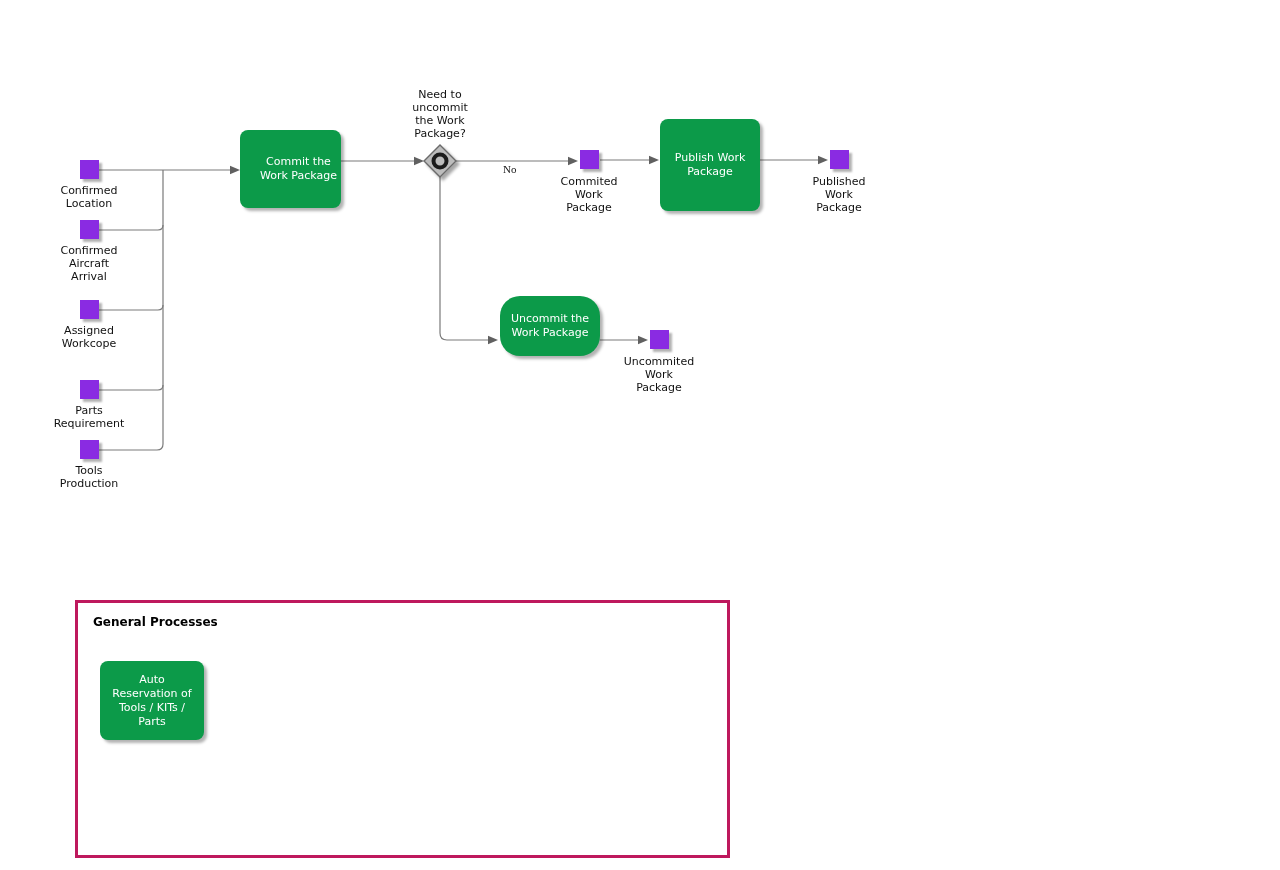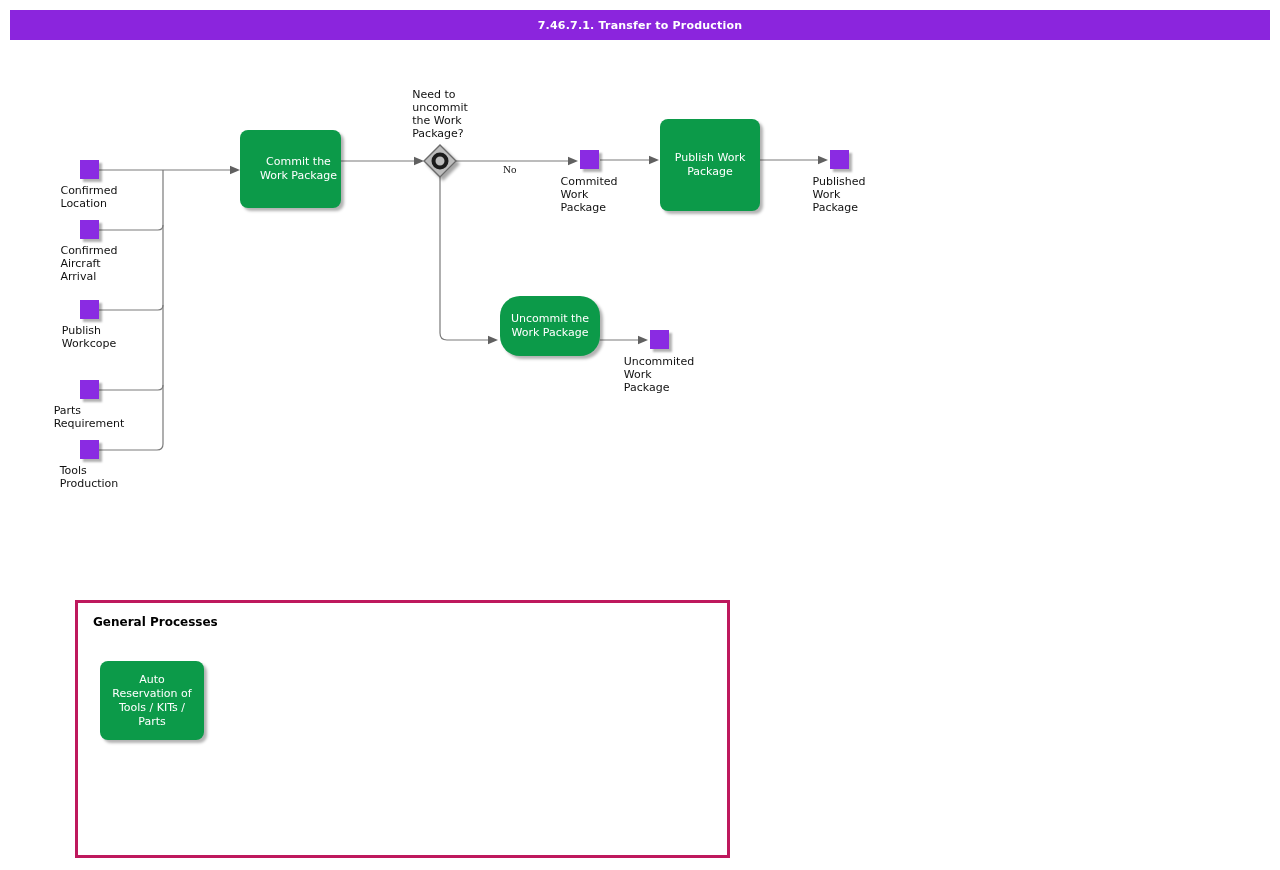--- a/index.html
+++ b/index.html
@@ -24,44 +24,41 @@
     box-sizing:border-box;padding:4px;cursor:pointer;
   }
   
   .event-sq{
     position:absolute;width:19px;height:19px;background:#8a2be2;
     box-shadow:3px 3px 2px rgba(0,0,0,.30);cursor:pointer;
   }
   
   .lbl{
     position:absolute;transform:translateX(-50%);
-    color:#111111;font-size:11px;line-height:13px;
+    color:#111111;font-size:11px;line-height:13px;text-align:center;
     white-space:pre-line;
   }
   .edge-lbl{position:absolute;color:#111111;font-size:11px;line-height:13px;font-family:Liberation Serif, serif;}
   
   .gateway{position:absolute;left:418px;top:139px;width:48px;height:48px;cursor:pointer;}
   
   .panel{
     position:absolute;left:75px;top:600px;width:655px;height:258px;
     border:3px solid #be185d;box-sizing:border-box;background:#ffffff;
   }
   .panel-title{
     position:absolute;left:15px;top:12px;color:#000000;
     font-size:12px;font-weight:bold;
   }
 </style>
 </head>
 <body>
 
 <div id="canvas">
 
-  <div class="banner">
-    <span>7.46.7.1. Transfer to Production</span>
-  </div>
 
   <svg class="layer" width="1280" height="870">
     <g fill="none" stroke="#7a7a7a" stroke-width="1.2">
 
       <path d="M99,170 H231"></path>
       <path d="M163,170 V444 Q163,450 157,450 H99"></path>
       <path d="M99,230 H158 Q163,230 163,225"></path>
       <path d="M99,310 H158 Q163,310 163,305"></path>
       <path d="M99,390 H158 Q163,390 163,385"></path>
 
@@ -91,21 +88,21 @@
   <div class="event-sq" style="left:80px;top:160px;"></div>
   <div class="lbl" style="left:89px;top:184px;">Confirmed
 Location</div>
 
   <div class="event-sq" style="left:80px;top:220px;"></div>
   <div class="lbl" style="left:89px;top:244px;">Confirmed
 Aircraft
 Arrival</div>
 
   <div class="event-sq" style="left:80px;top:300px;"></div>
-  <div class="lbl" style="left:89px;top:324px;">Publish
+  <div class="lbl" style="left:89px;top:324px;">Assigned
 Workcope</div>
 
   <div class="event-sq" style="left:80px;top:380px;"></div>
   <div class="lbl" style="left:89px;top:404px;">Parts
 Requirement</div>
 
   <div class="event-sq" style="left:80px;top:440px;"></div>
   <div class="lbl" style="left:89px;top:464px;">Tools
 Production</div>
 

